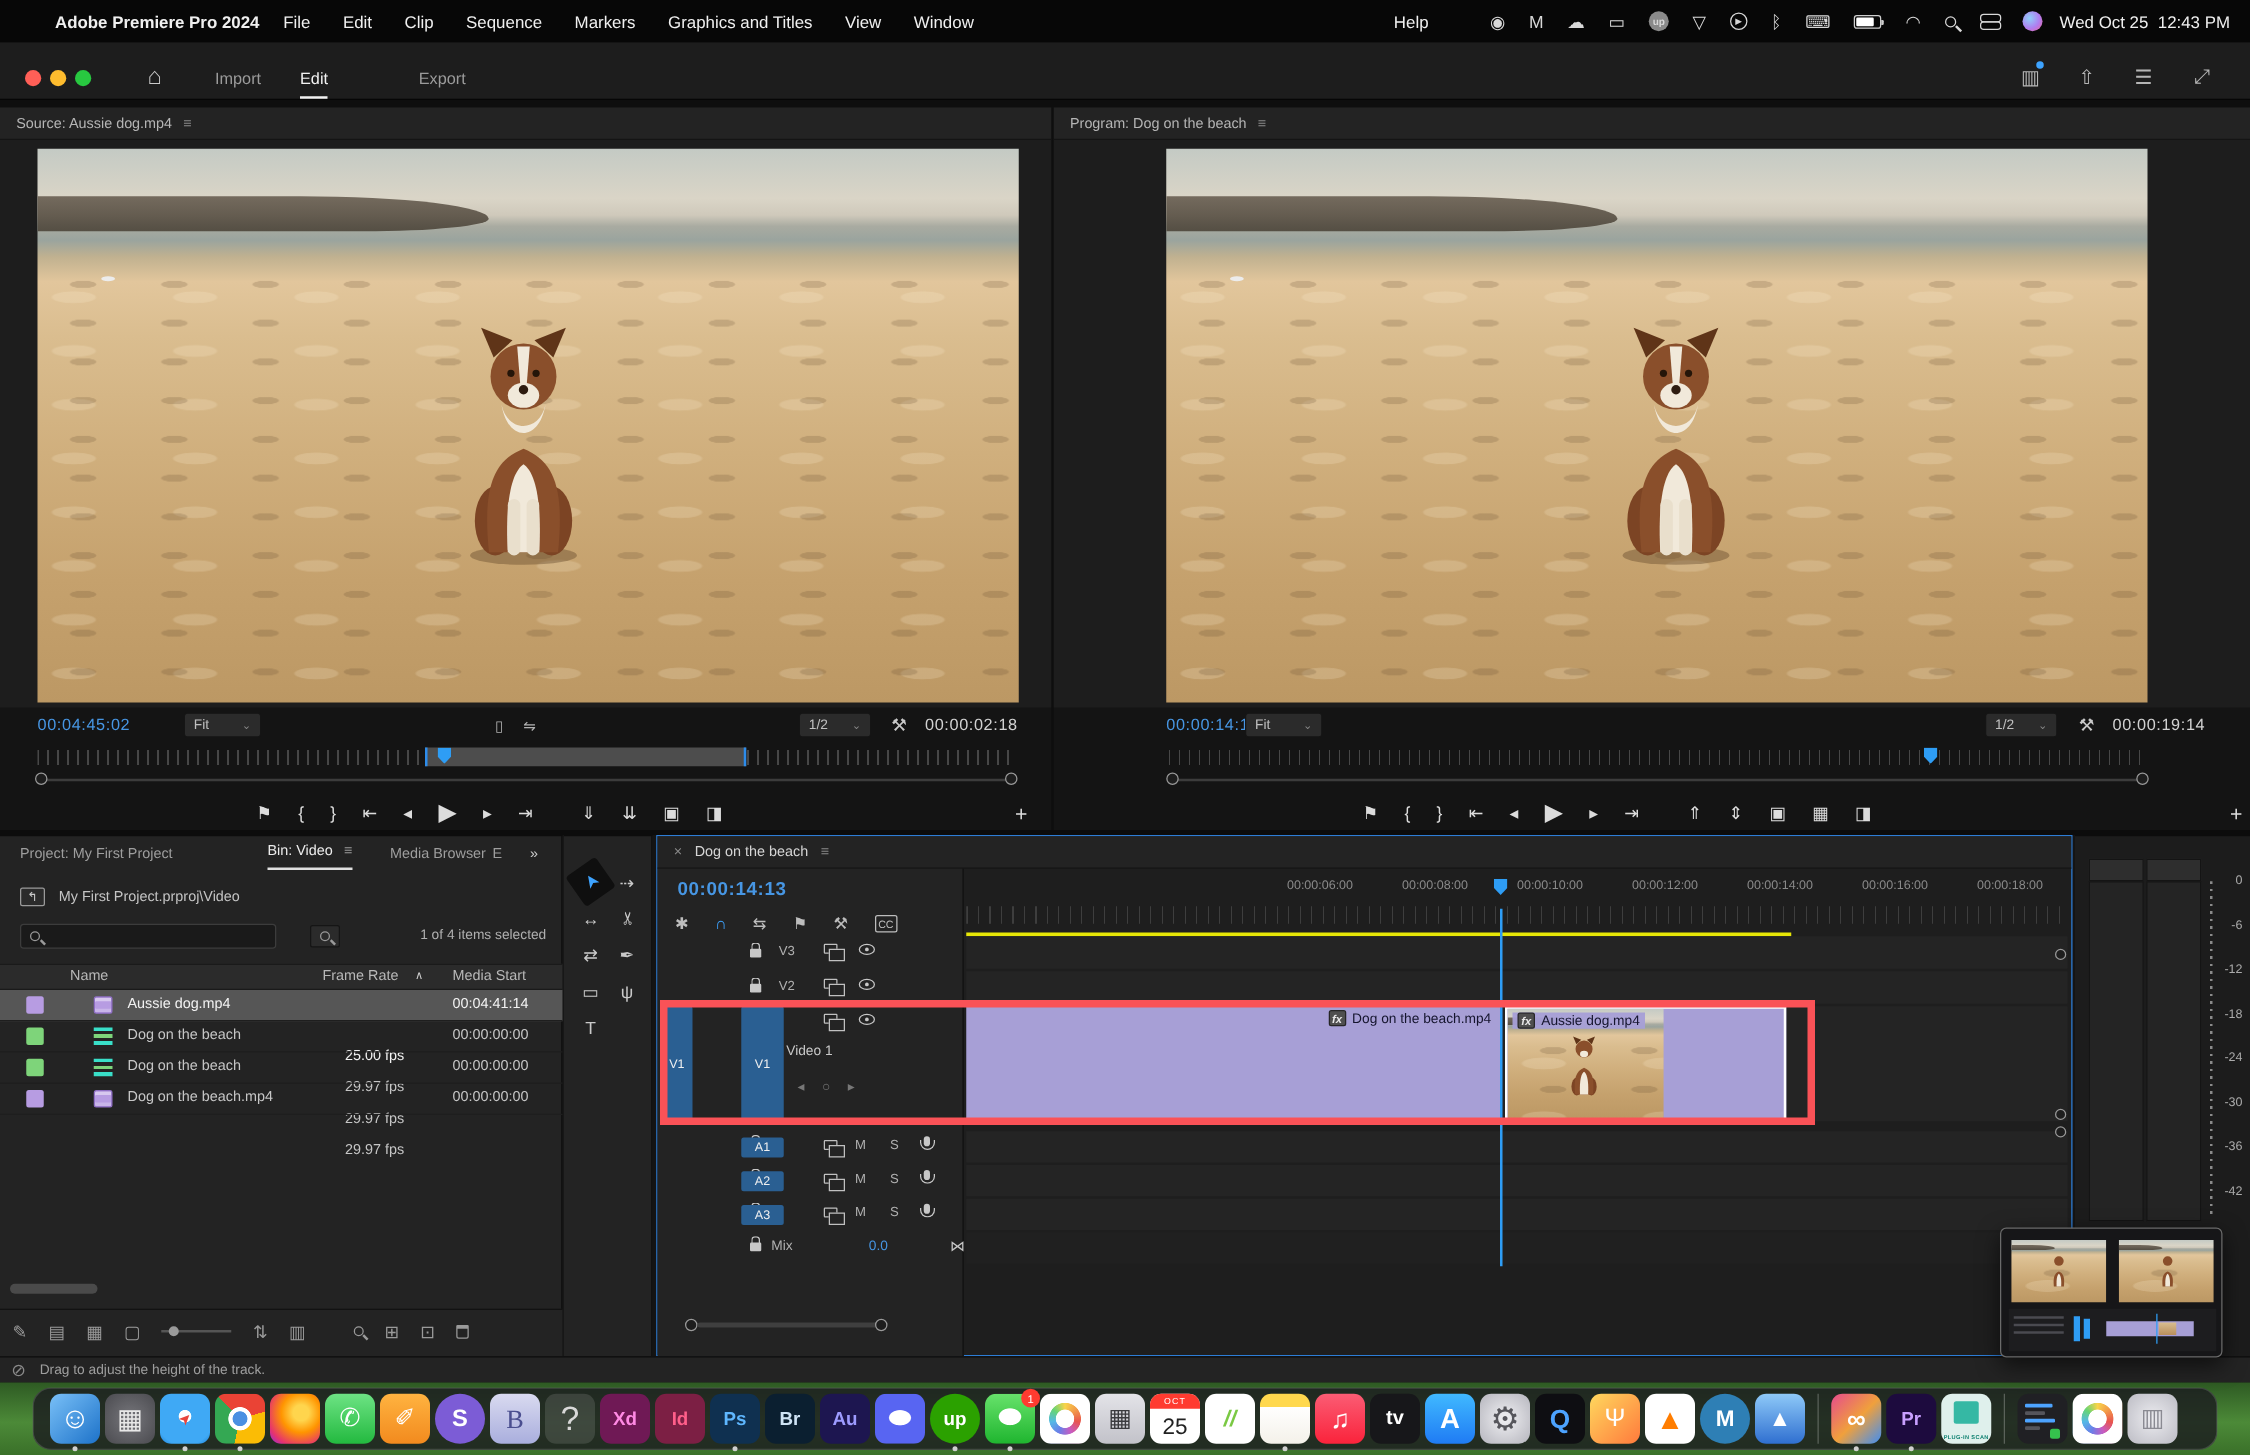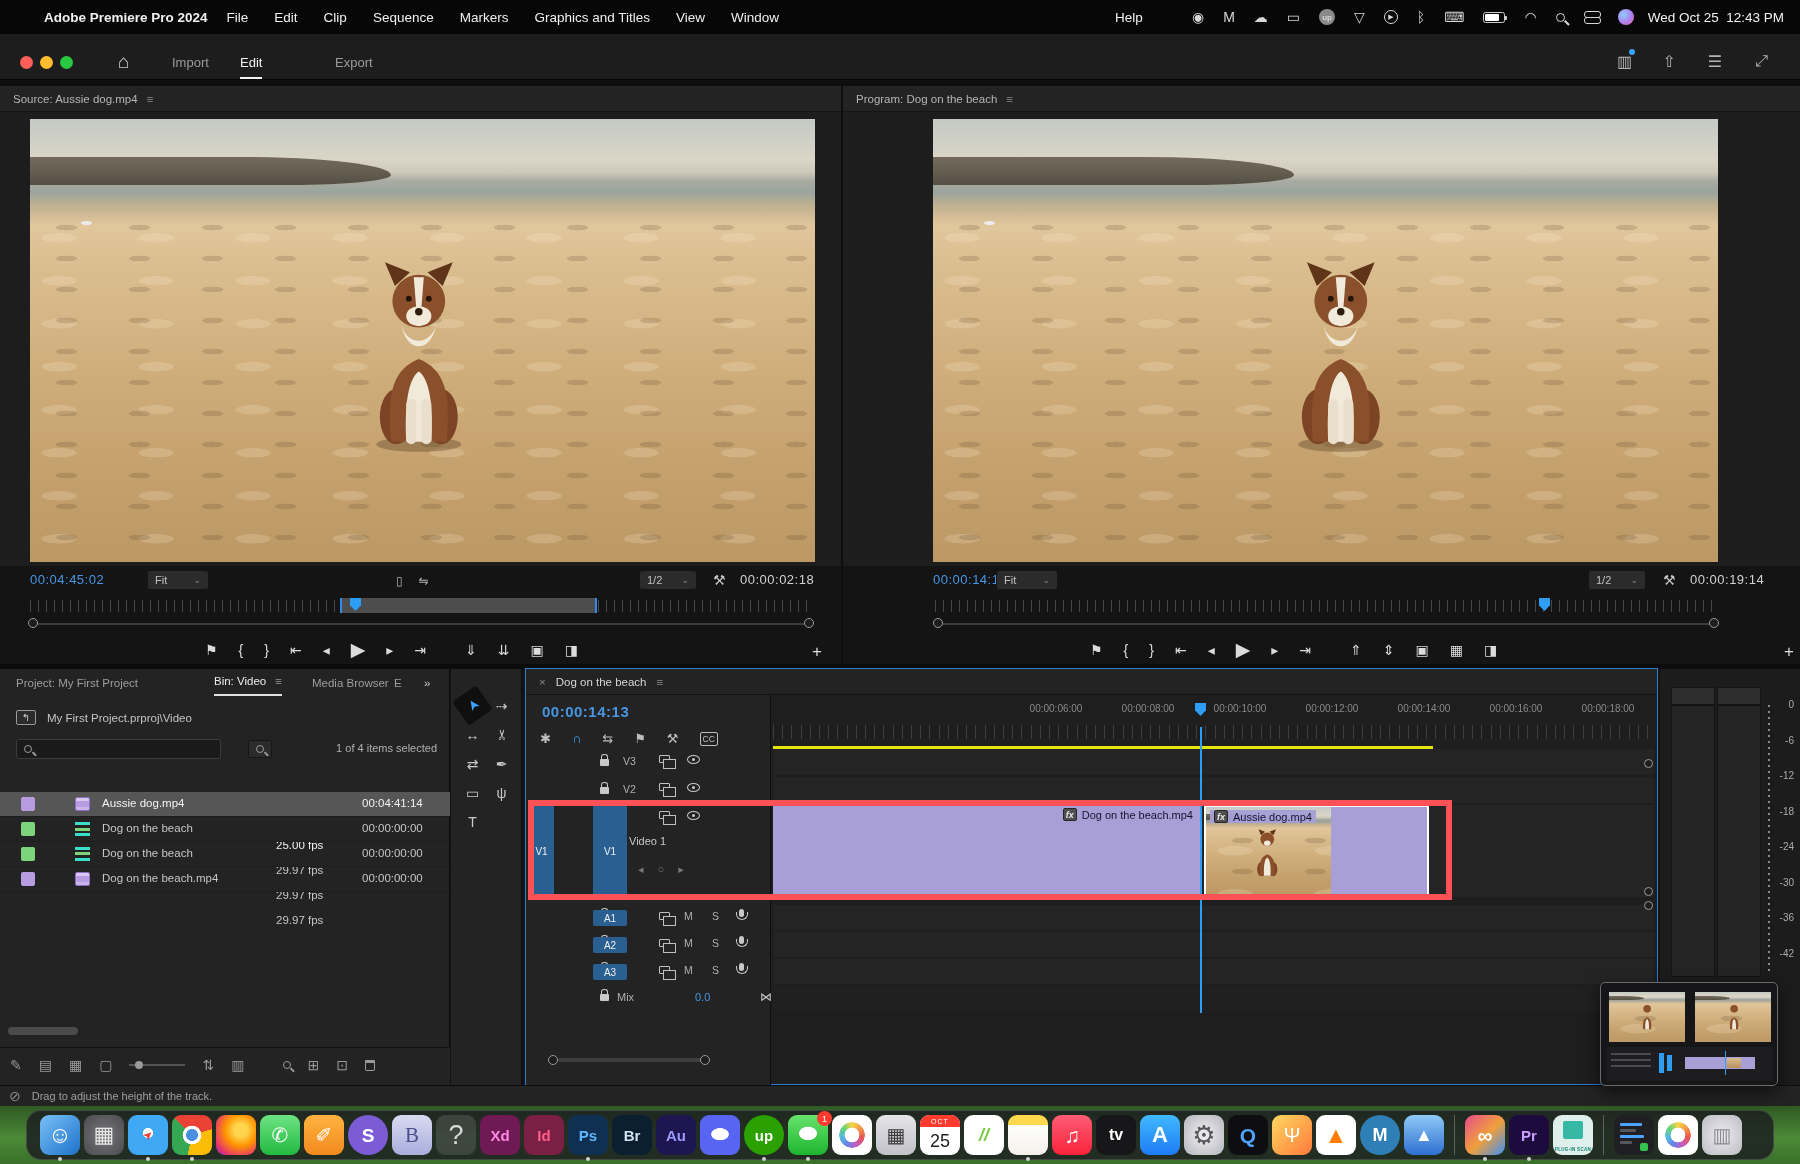--- a/index.html
+++ b/index.html
@@ -419,20 +419,26 @@
       <span class="folder-up">↰</span>
       <span>My First Project.prproj\Video</span>
     </div>
     <div id="pp-search">
         <span class="mag"></span>
       </div>
     <div id="pp-findbin">
         <span class="mag"></span>
       </div>
     <span id="pp-selinfo">1 of 4 items selected</span>
+    <div id="pp-thead">
+      <span class="c1">Name</span>
+      <span class="c2">Frame Rate</span>
+      <span class="caret">∧</span>
+      <span class="c3">Media Start</span>
+    </div>
     <div id="bin-rows">
         <div class="prow sel">
           <span class="chip" style="background: rgb(183, 156, 226);"></span>
           <span class="clip-ico"></span>
           <span class="rname">Aussie dog.mp4</span>
           <span class="rfps">25.00 fps</span>
           <span class="rstart">00:04:41:14</span>
         </div>
         <div class="prow">
           <span class="chip" style="background: rgb(126, 212, 122);"></span>

